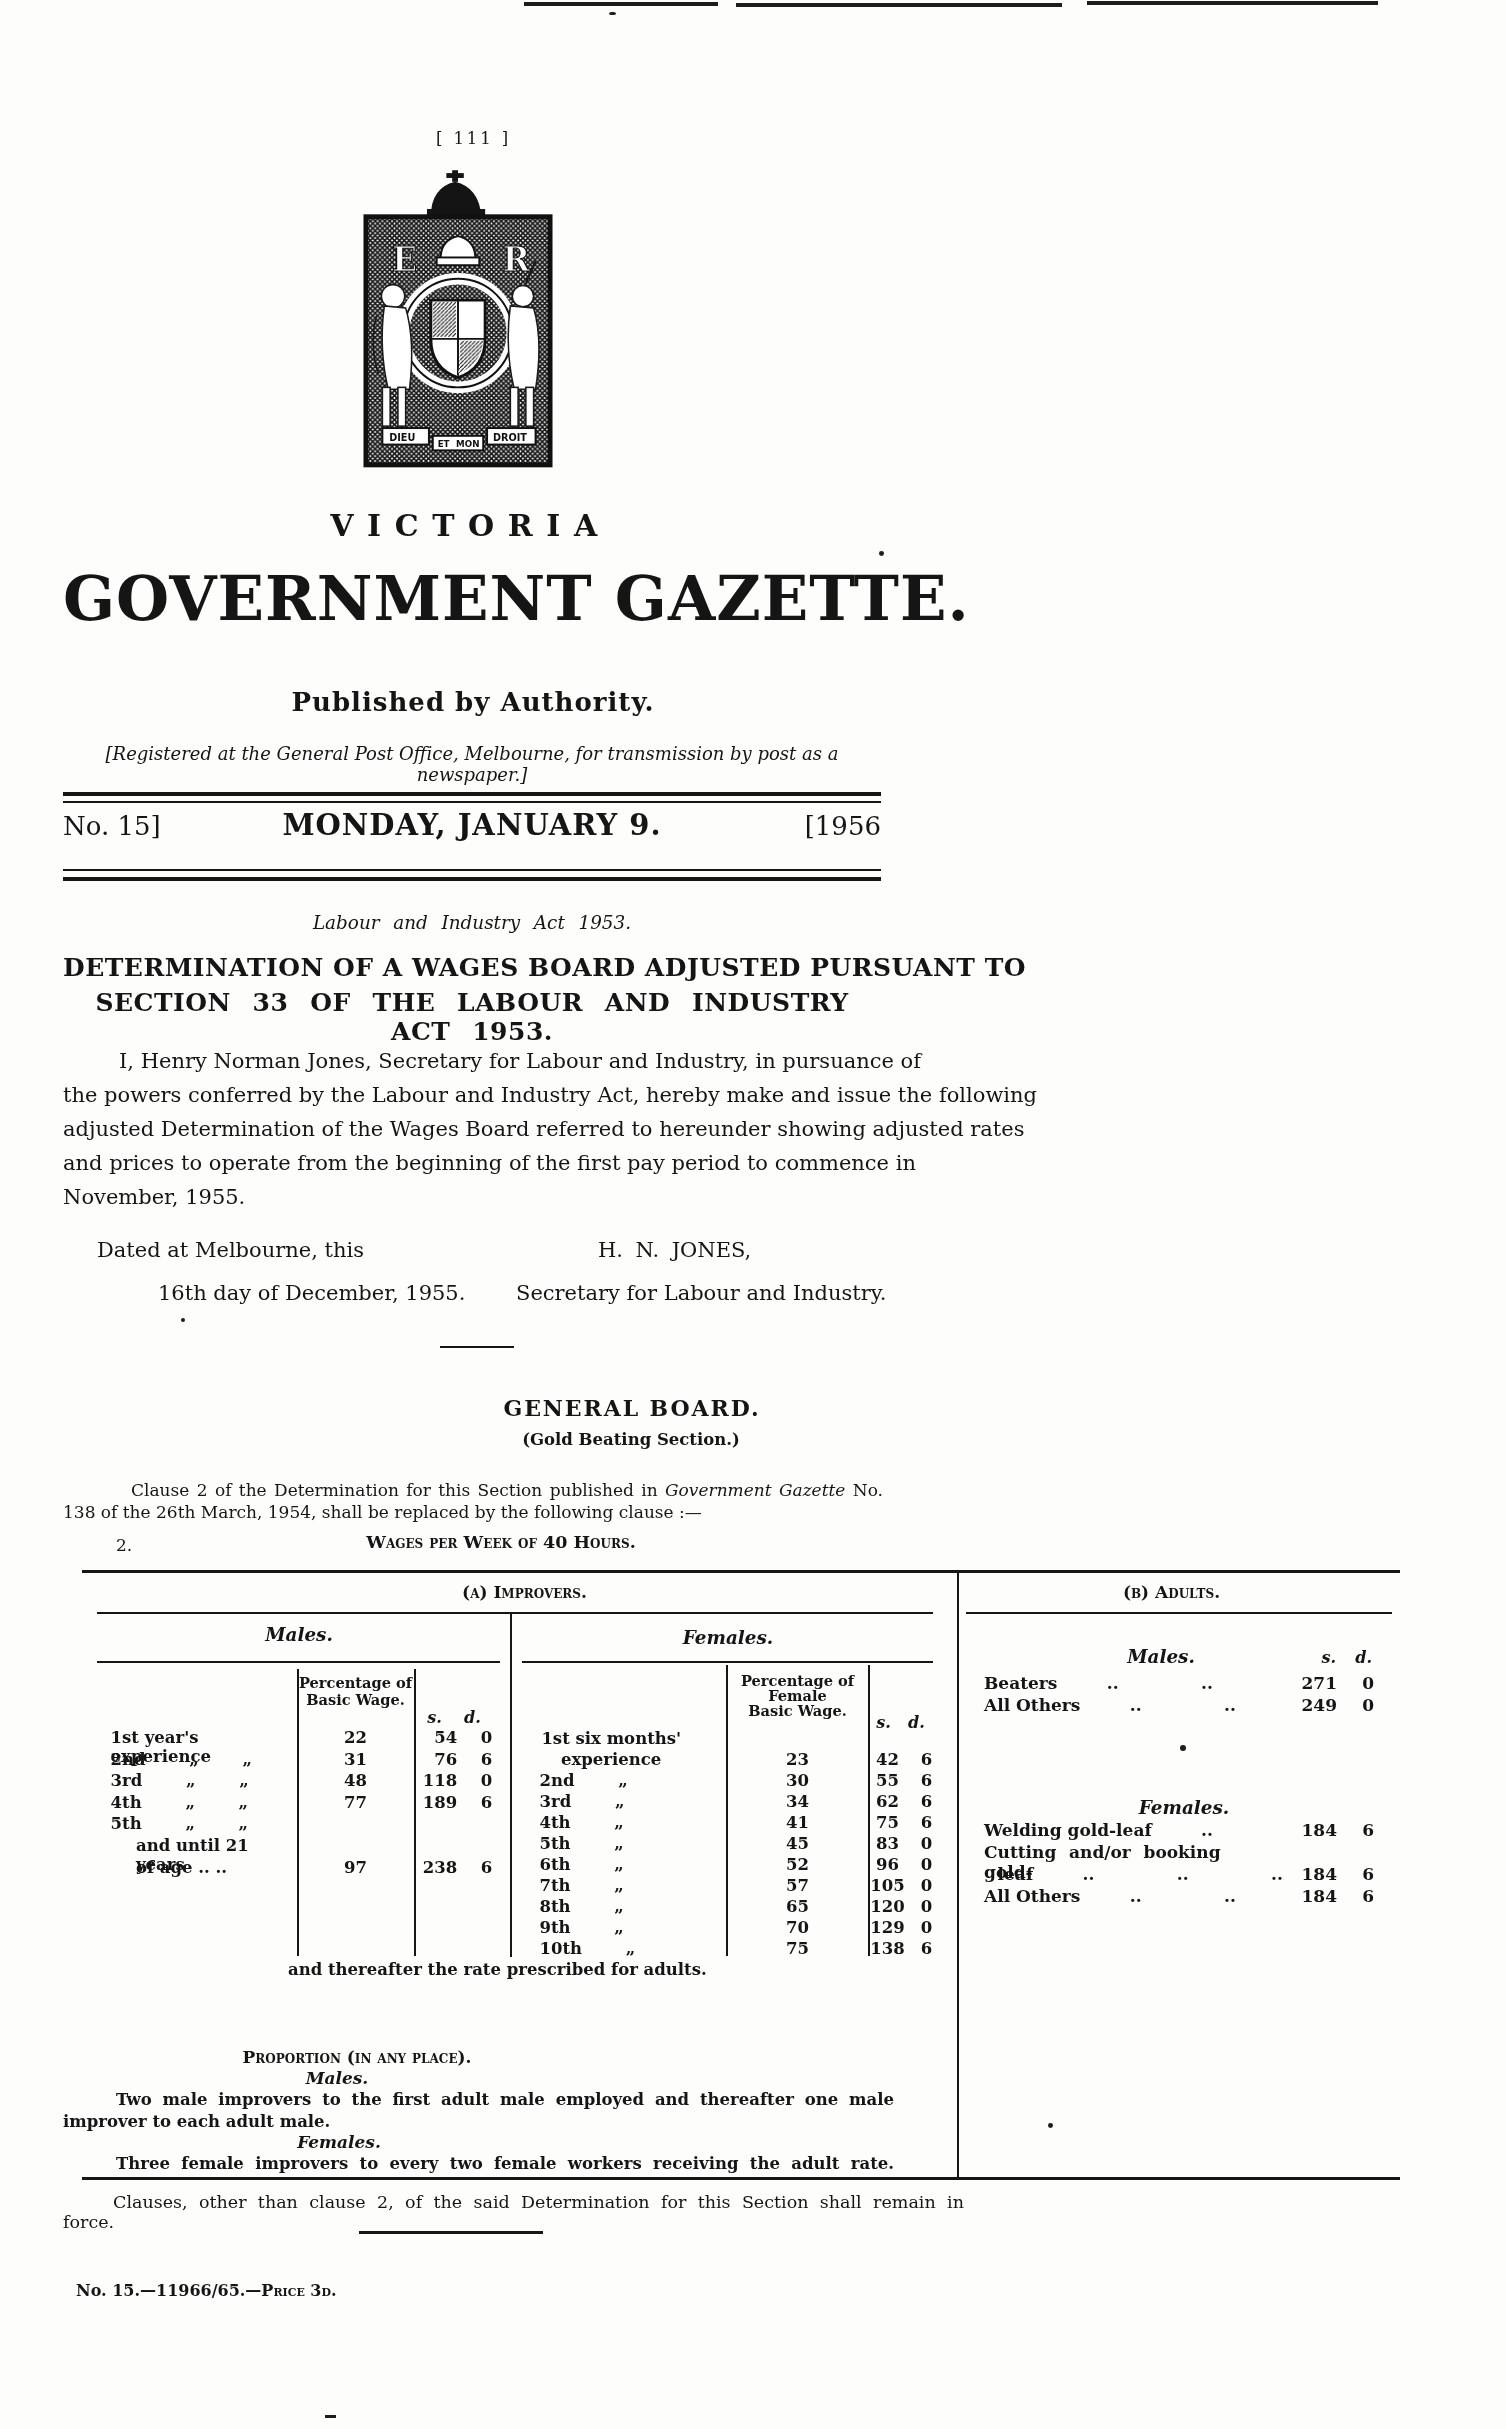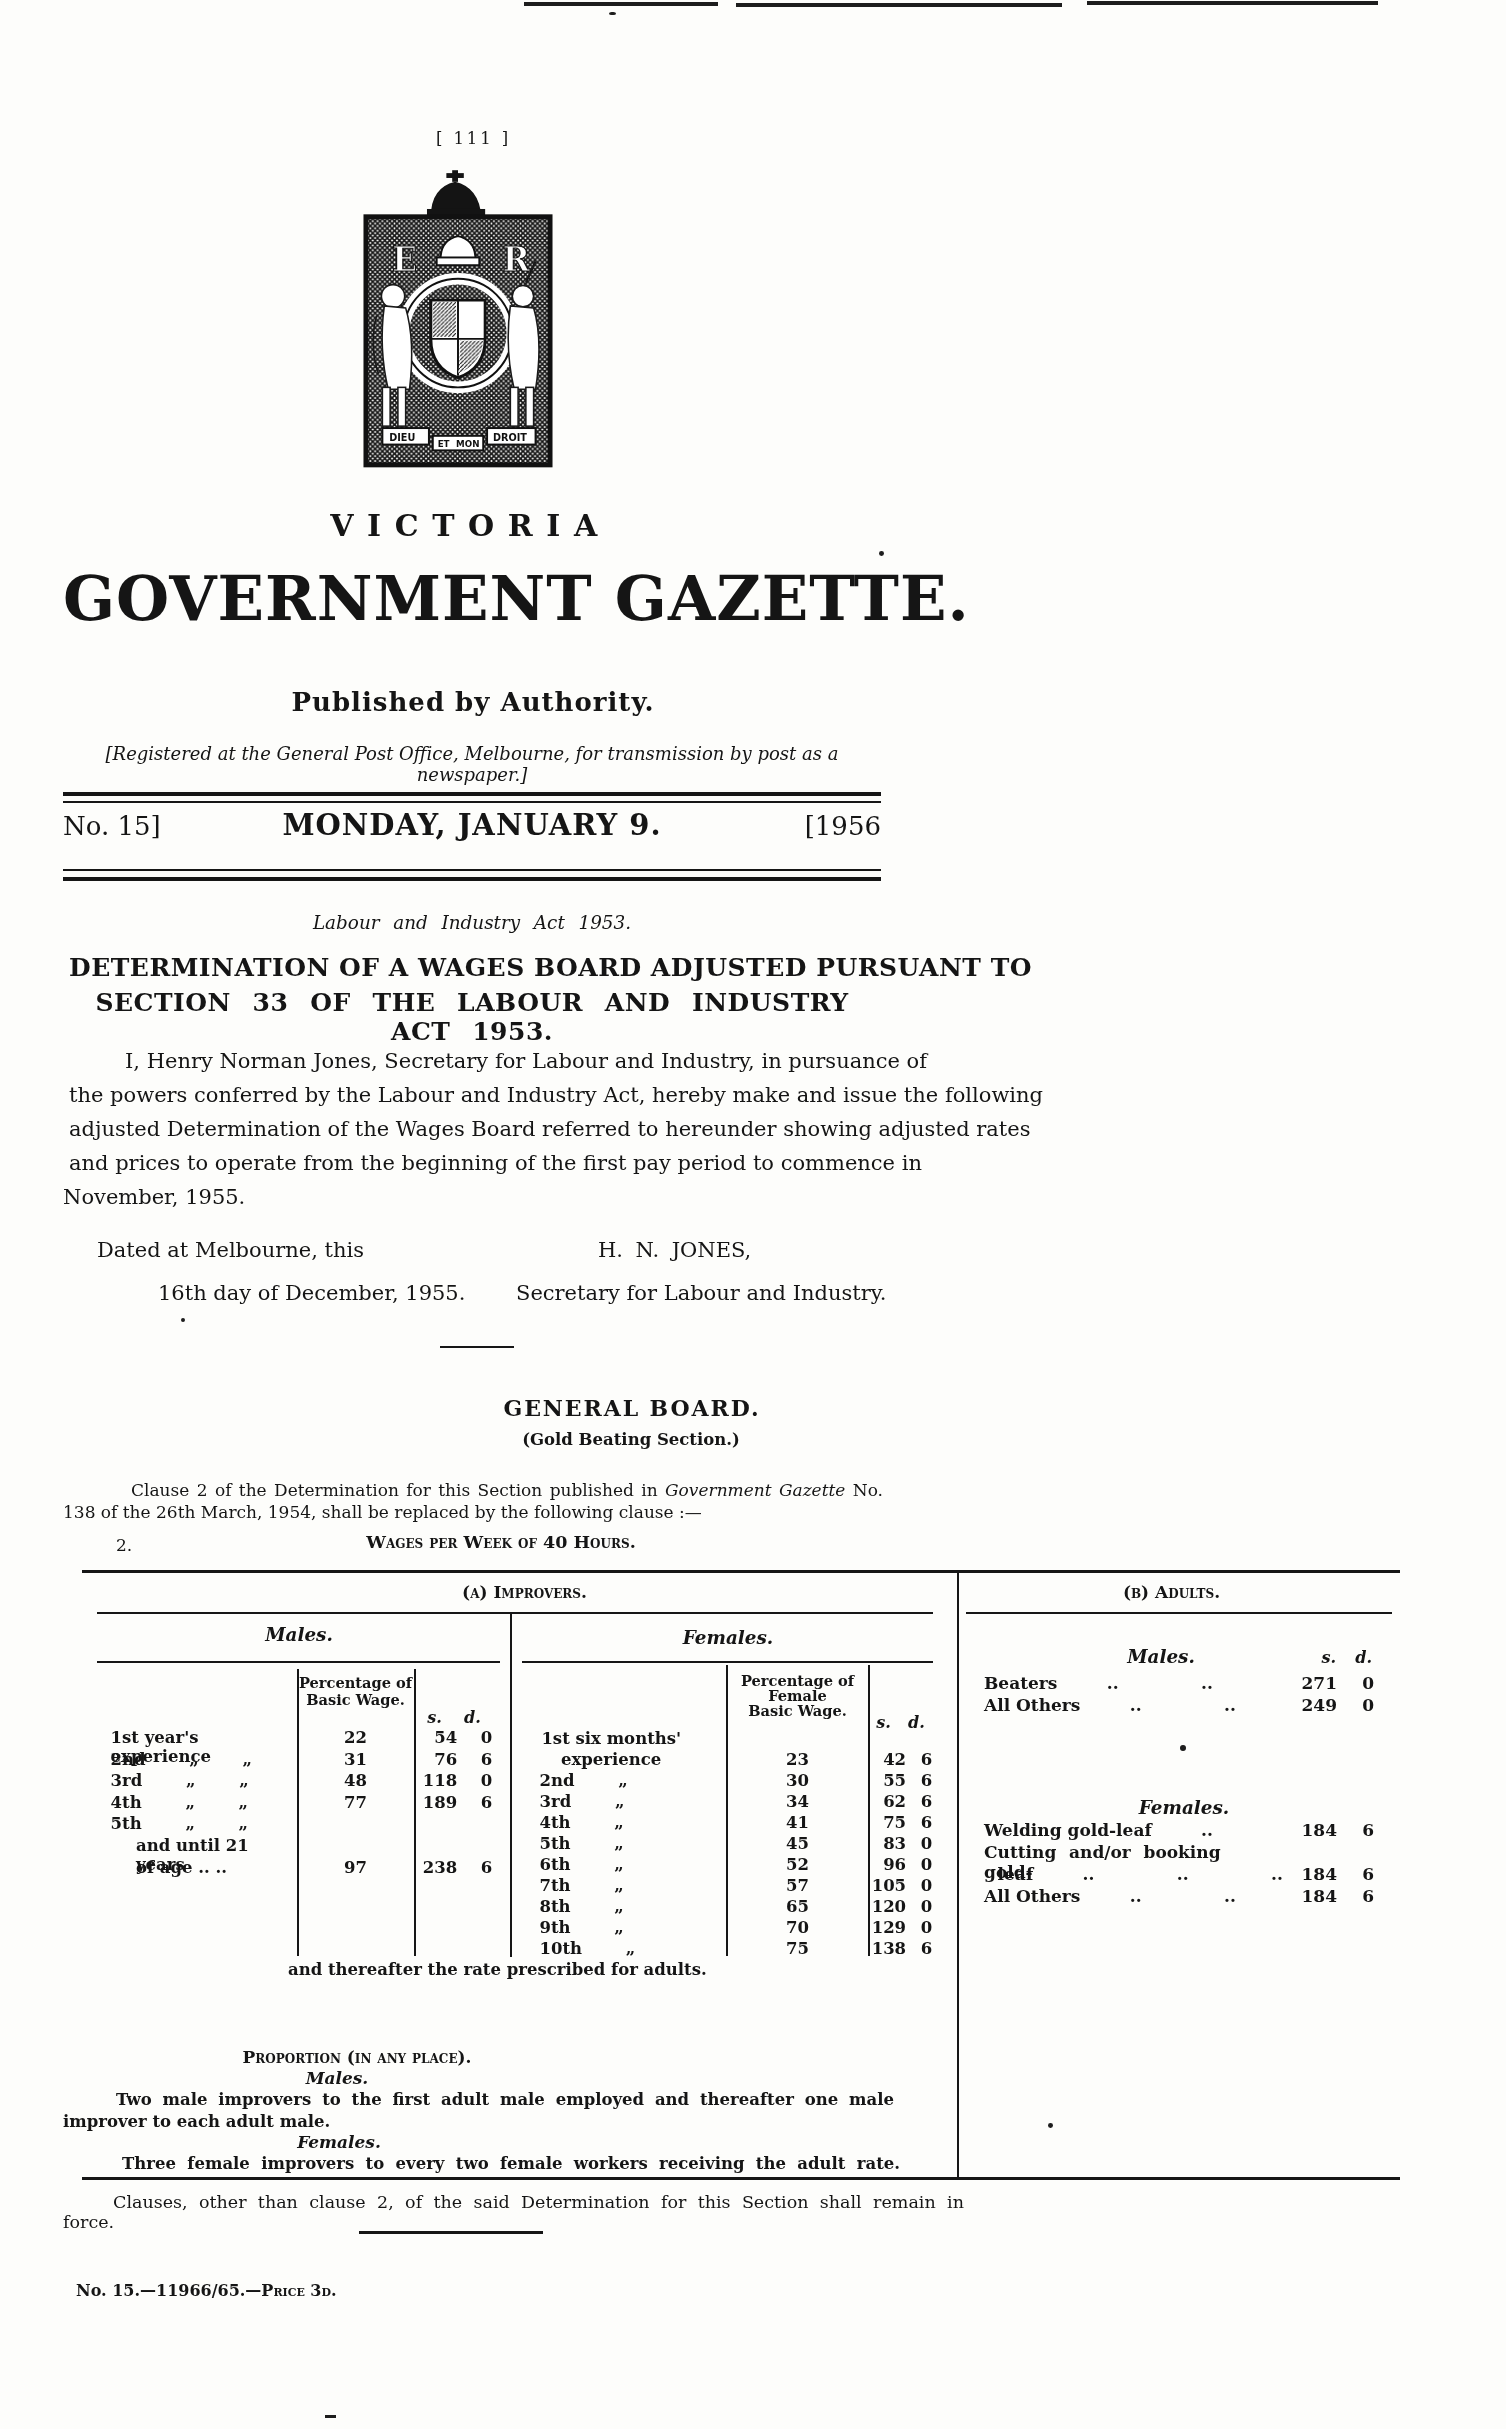--- a/index.html
+++ b/index.html
@@ -9,21 +9,21 @@
   .rule{position:absolute;background:#161616;}
   .speck{position:absolute;background:#1d1d1d;border-radius:50%;}
   .bar{position:absolute;background:#1d1d1d;}
   .b{font-weight:bold;}
   .it{font-style:italic;}
   .sc{font-variant:small-caps;}
   .ctr{text-align:center;}
   .rgt{text-align:right;}
   .jl{text-align:justify;text-align-last:justify;}
   .just{text-align:justify;}
-  .nowrap{white-space:nowrap;margin-left:6px;}
+  .nowrap{white-space:nowrap;}
 
   .pagenum{font-size:16.5px;letter-spacing:2.9px;}
   .victoria{font-size:30px;font-weight:bold;letter-spacing:13.6px;}
   .masthead{font-size:61px;font-weight:bold;letter-spacing:1px;white-space:nowrap;}
   .authority{font-size:26px;font-weight:bold;letter-spacing:1px;}
   .registered{font-size:18px;font-style:italic;}
   .issue-no{font-size:26px;font-weight:normal;}
   .date-line{font-size:29px;font-weight:bold;letter-spacing:1px;}
   .act-line{font-size:18.4px;font-style:italic;word-spacing:7.8px;}
   .headline{font-size:25px;font-weight:bold;letter-spacing:0.5px;}
@@ -34,21 +34,21 @@
   .clause{font-size:17px;line-height:22px;}
   .tbl-sec{font-size:17px;font-weight:bold;}
   .tbl-it{font-style:italic;font-weight:bold;font-size:18.4px;}
   .tbl-hdr{font-size:14.6px;font-weight:bold;line-height:16.5px;}
   .sd{font-style:italic;font-weight:bold;font-size:16px;}
   .mrow{display:grid;grid-template-columns:200px 117px 49px 37px;height:21.6px;font-size:16.5px;font-weight:bold;}
   .frow{display:grid;grid-template-columns:204px 143px 41px 24px;height:21px;font-size:16.5px;font-weight:bold;}
   .mrow>span:nth-child(2),.frow>span:nth-child(2){text-align:center;}
   .mrow>span:nth-child(3){text-align:right;padding-right:5.8px;}
   .mrow>span:nth-child(4){text-align:right;padding-right:7.8px;}
-  .frow>span:nth-child(3){text-align:right;padding-right:3.9px;}
+  .frow>span:nth-child(3){text-align:center;padding-right:3.9px;}
   .frow>span:nth-child(4){text-align:right;padding-right:1.9px;}
   .lp14{padding-left:13.6px;} .lp20{padding-left:19.4px;} .lp40{padding-left:39px;} .lp18{padding-left:17.5px;}
   .ws{word-spacing:2.3em;}
   .arow{display:flex;height:22px;font-size:17px;font-weight:bold;align-items:flex-start;gap:12px;}
   .arow .lead{flex:1;overflow:hidden;white-space:nowrap;word-spacing:4.5em;padding-left:2.2em;}
   .arow .vs{width:43px;text-align:right;} .arow .vd{width:25px;text-align:right;}
   .wsx{word-spacing:6.8px;}
   .notetxt{font-size:16.5px;font-weight:bold;line-height:22px;}
   .prop-h{font-size:17px;font-weight:bold;}
   .closing{font-size:17.5px;word-spacing:5.8px;}

